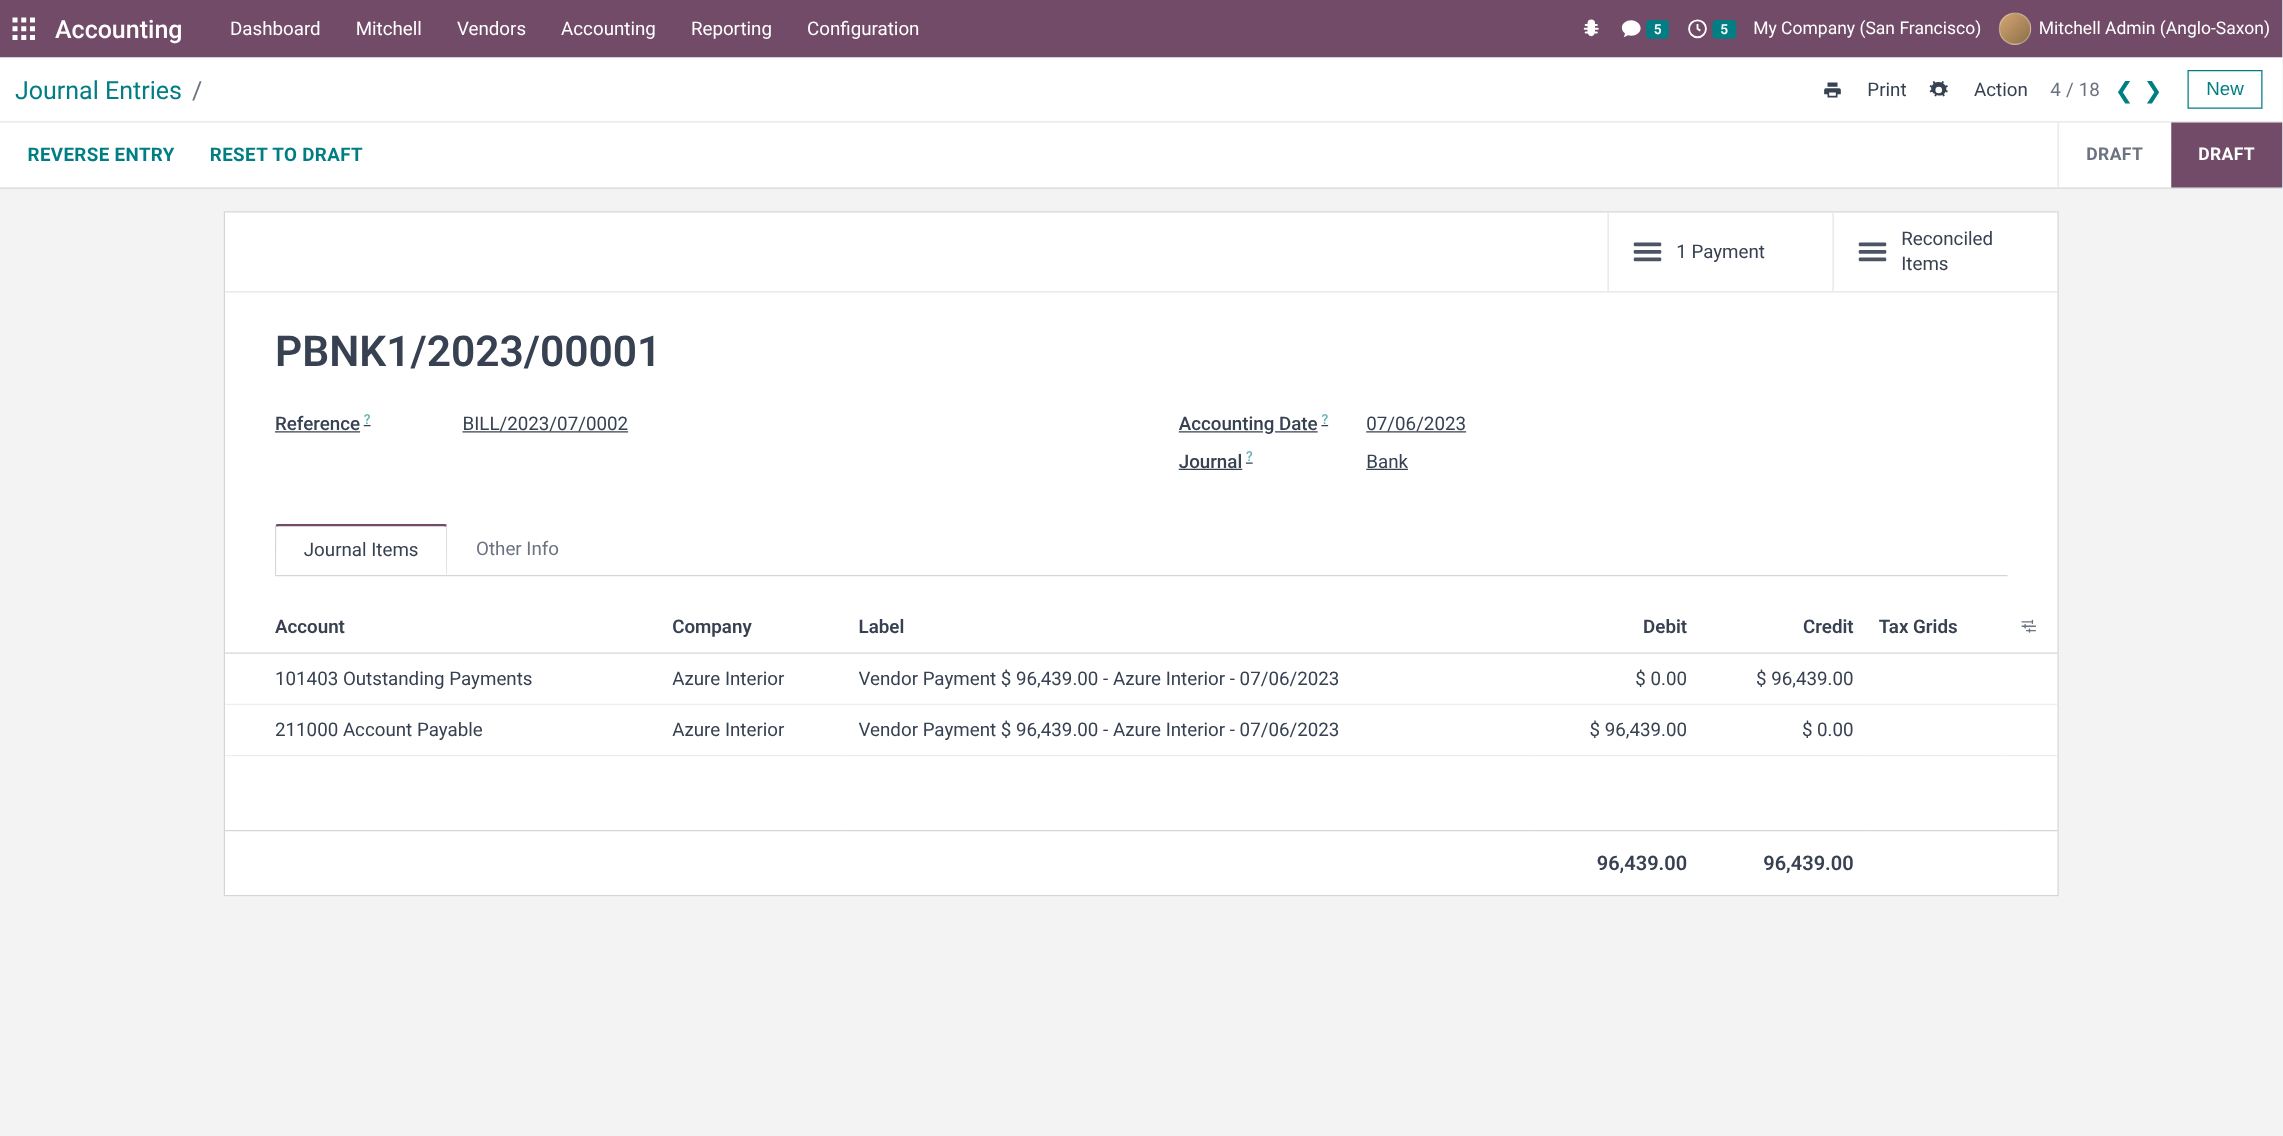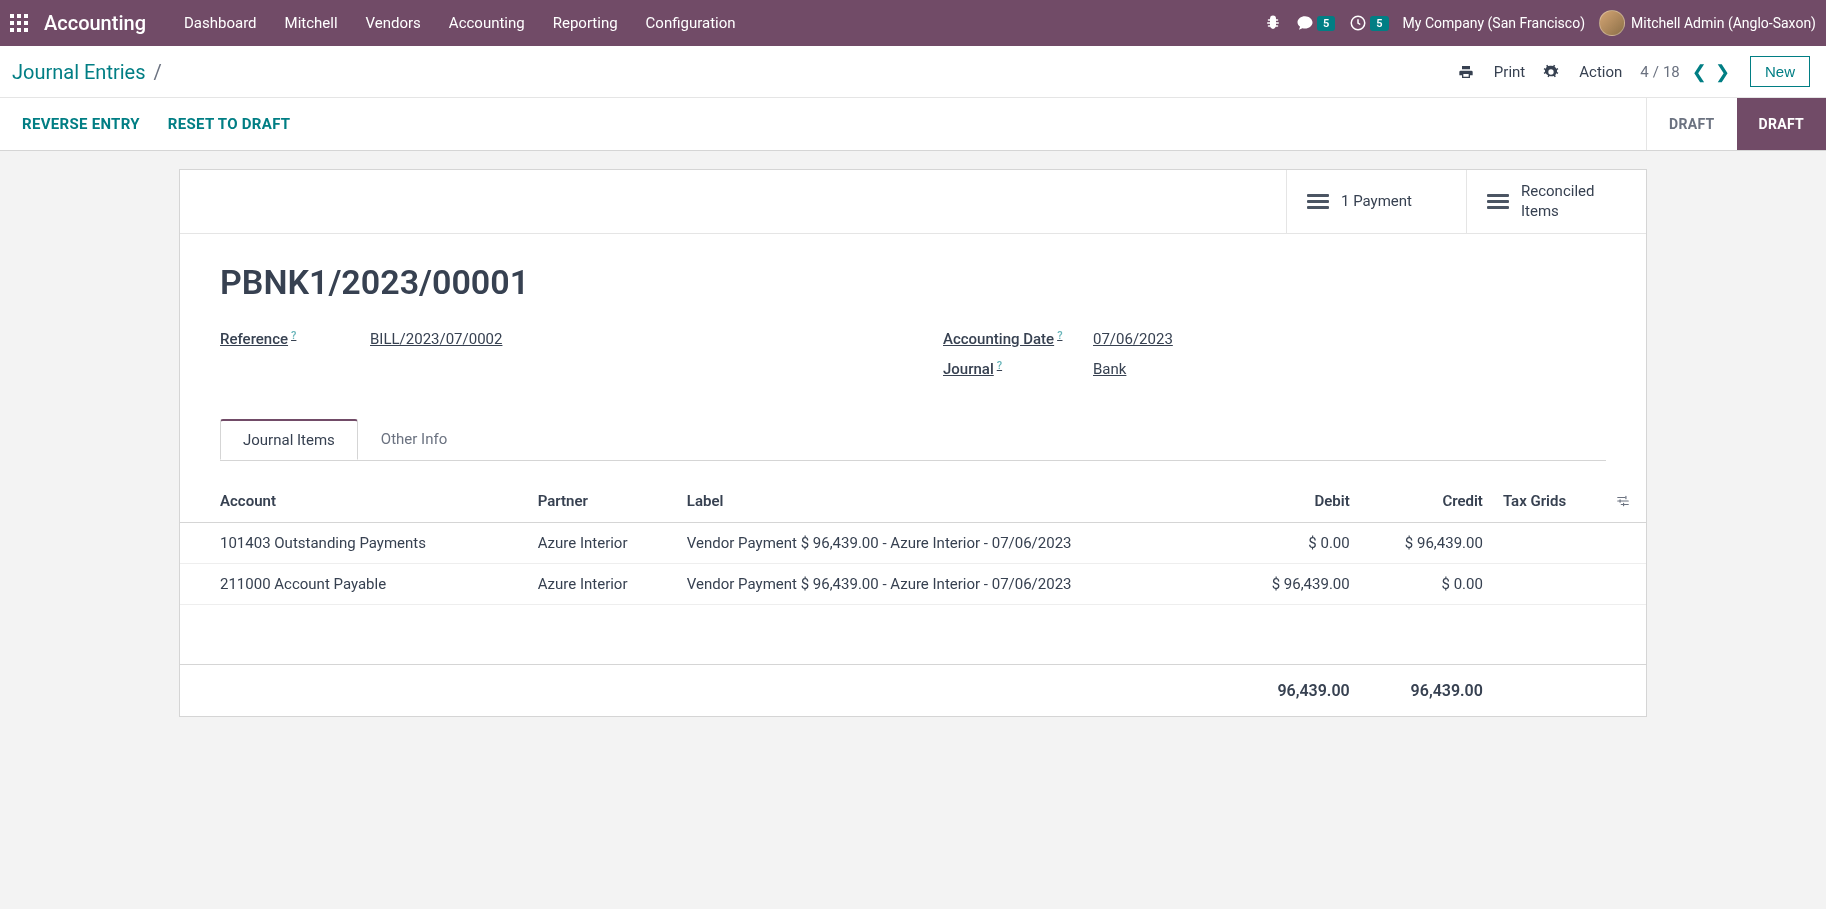--- a/index.html
+++ b/index.html
@@ -203,21 +203,21 @@
       </div>
       <div class="tabs">
         <div class="tab active">Journal Items</div>
         <div class="tab">Other Info</div>
       </div>
     </div>
     <table class="jtable">
       <thead>
         <tr>
           <th>Account</th>
-          <th>Partner</th>
+          <th>Company</th>
           <th>Label</th>
           <th class="num">Debit</th>
           <th class="num">Credit</th>
           <th>Tax Grids</th>
           <th class="th-gear">
             <svg width="14" height="14" viewBox="0 0 24 24" fill="#6b7280">
                 <path d="M3 6h12M3 12h18M9 18h12M17 4v4M7 10v4M13 16v4" stroke="#6b7280" stroke-width="2" stroke-linecap="round"></path>
               </svg>
           </th>
         </tr>

